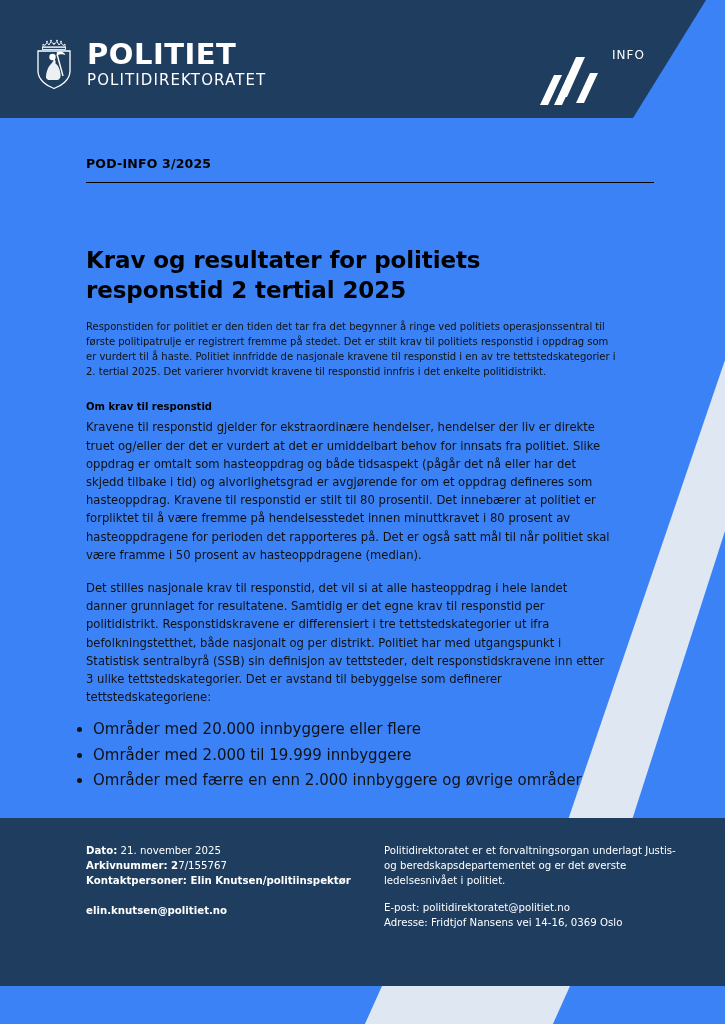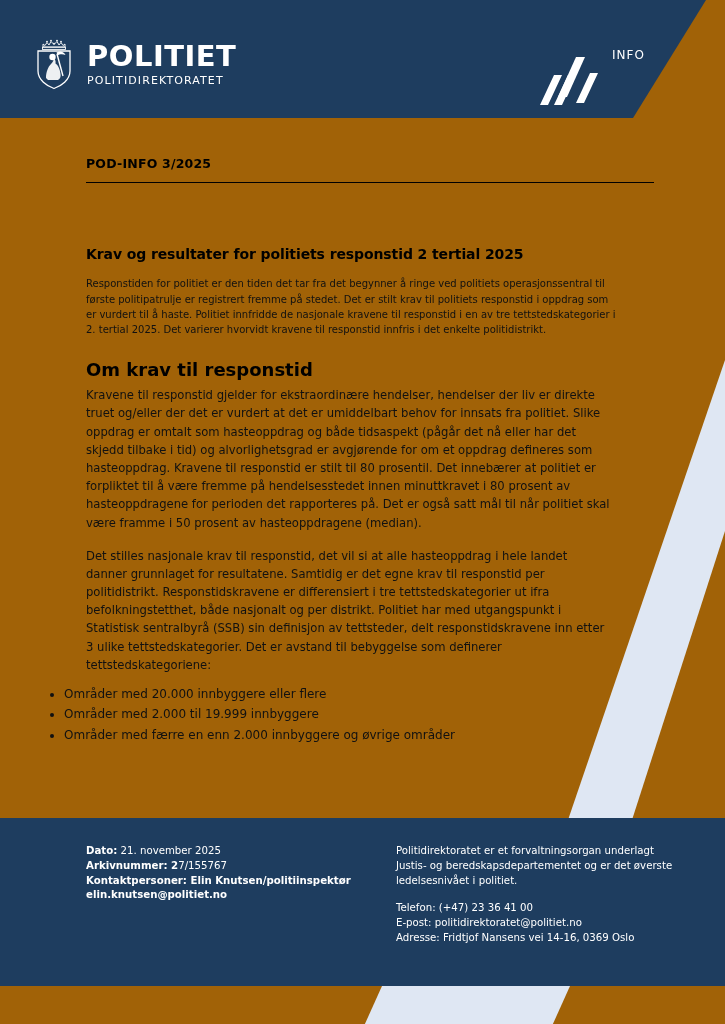--- a/index.html
+++ b/index.html
@@ -9,21 +9,21 @@
     height: 1024px;
     background: #ffffff;
     font-family: "DejaVu Sans", "Liberation Sans", sans-serif;
   }
 
   #page {
     position: relative;
     width: 725px;
     height: 1024px;
     overflow: hidden;
-    background: #a16207;
+    background: #3b82f6;
   }
 
   
   .header {
     position: absolute;
     top: 0; left: 0;
     width: 725px;
     height: 118px;
     background: #1e3d5f;
     
@@ -51,21 +51,21 @@
   .wordmark-main {
     color: #ffffff;
     font-size: 29px;
     font-weight: bold;
     letter-spacing: 0.5px;
     font-family: "DejaVu Sans", "Liberation Sans", sans-serif;
   }
 
   .wordmark-sub {
     color: #ffffff;
-    font-size: 11px;
+    font-size: 15px;
     font-weight: normal;
     letter-spacing: 1.1px;
     margin-top: 4px;
   }
 
   .slashes {
     position: absolute;
     top: 55px;
     left: 540px;
     width: 60px;
@@ -123,94 +123,95 @@
   }
 
   .rule {
     margin: 11px 56px 0 86px;
     height: 1px;
     background: #000000;
   }
 
   .page-title {
     margin: 62px 88px 0 86px;
-    font-size: 14px;
+    font-size: 23px;
     font-weight: bold;
     line-height: 1.32;
     color: #000000;
     letter-spacing: -0.1px;
   }
 
   .lead {
     margin: 13px 93px 0 86px;
     font-size: 10px;
     line-height: 1.52;
     color: #111111;
   }
 
   .section-heading {
     margin: 22px 56px 0 86px;
-    font-size: 18px;
+    font-size: 10px;
     font-weight: bold;
     color: #000000;
   }
 
   .body-para {
     margin: 6px 100px 0 86px;
     font-size: 11.6px;
     line-height: 1.57;
     color: #111111;
     text-align: left;
   }
 
   .body-para.spaced { margin-top: 15px; }
 
   .bullet-list {
-    margin: 11px 66px 0 64px;
-    font-size: 12px;
+    margin: 11px 66px 0 93px;
+    font-size: 15px;
     line-height: 1.62;
     color: #111111;
   }
   .bullet-list li { margin-bottom: 1px; }
 
   
   .footer {
     position: absolute;
     z-index: 3;
     top: 818px;
     left: 0;
     width: 725px;
     height: 168px;
     background: #1e3d5f;
     color: #ffffff;
   }
 
   .footer-inner {
     display: flex;
     padding: 26px 40px 0 86px;
-    gap: 12px;
+    gap: 0;
   }
 
   .footer-col-left { width: 298px; }
   .footer-col-right { flex: 1; }
 
   .footer-line {
     font-size: 10.2px;
     line-height: 1.45;
     color: #ffffff;
   }
 
   .footer-line b { font-weight: bold; }
   .footer-gap { height: 13px; }
 
   .footer-bold-line {
     font-size: 10.2px;
     line-height: 1.45;
     font-weight: bold;
     color: #ffffff;
+    margin-top: 16px;
   }
 </style>
 </head>
 <body>
 
 <div id="page">
 
   <div class="decor-band-body"></div>
 
   <div class="header">
@@ -290,21 +291,20 @@
         </div>
         <div class="footer-line">
           <b>Kontaktpersoner</b><b>: Elin Knutsen/politiinspektør</b>
         </div>
         <div class="footer-bold-line">elin.knutsen@politiet.no</div>
       </div>
 
       <div class="footer-col-right">
         <div class="footer-line">Politidirektoratet er et forvaltningsorgan underlagt Justis- og beredskapsdepartementet og er det øverste ledelsesnivået i politiet.</div>
         <div class="footer-gap"></div>
-        <div class="footer-line">Telefon: (+47) 23 36 41 00</div>
         <div class="footer-line">E-post: politidirektoratet@politiet.no</div>
         <div class="footer-line">Adresse: Fridtjof Nansens vei 14-16, 0369 Oslo</div>
       </div>
 
     </div>
   </div>
 
   <div class="decor-band-bottom"></div>
 
 </div>

